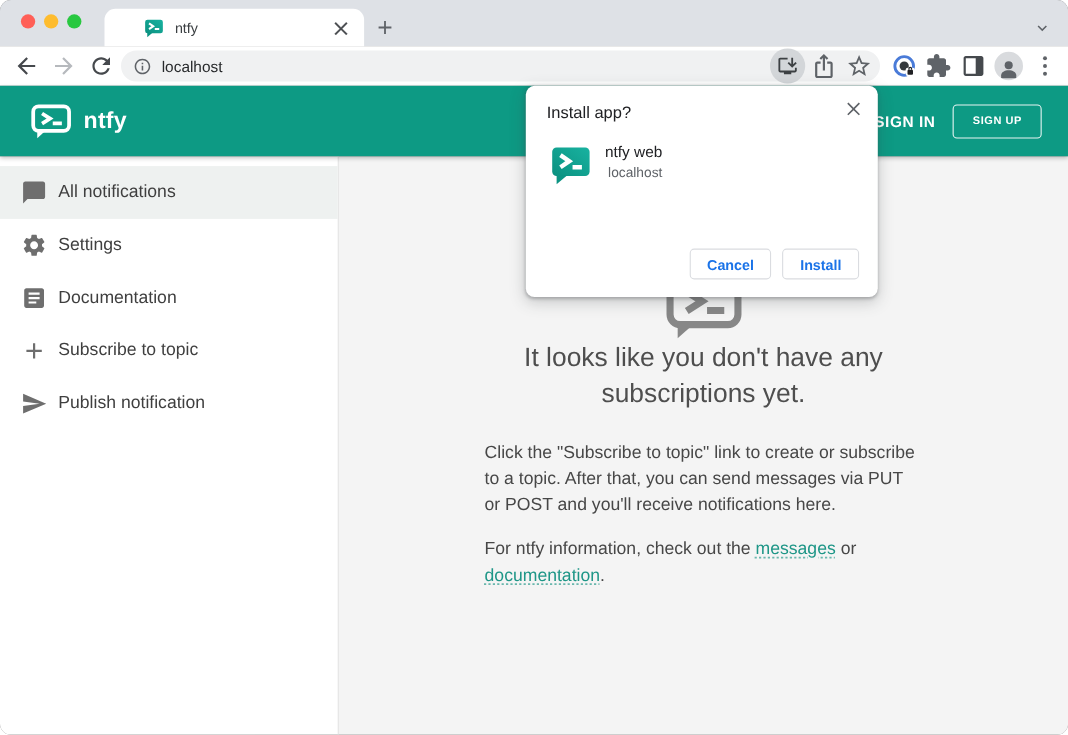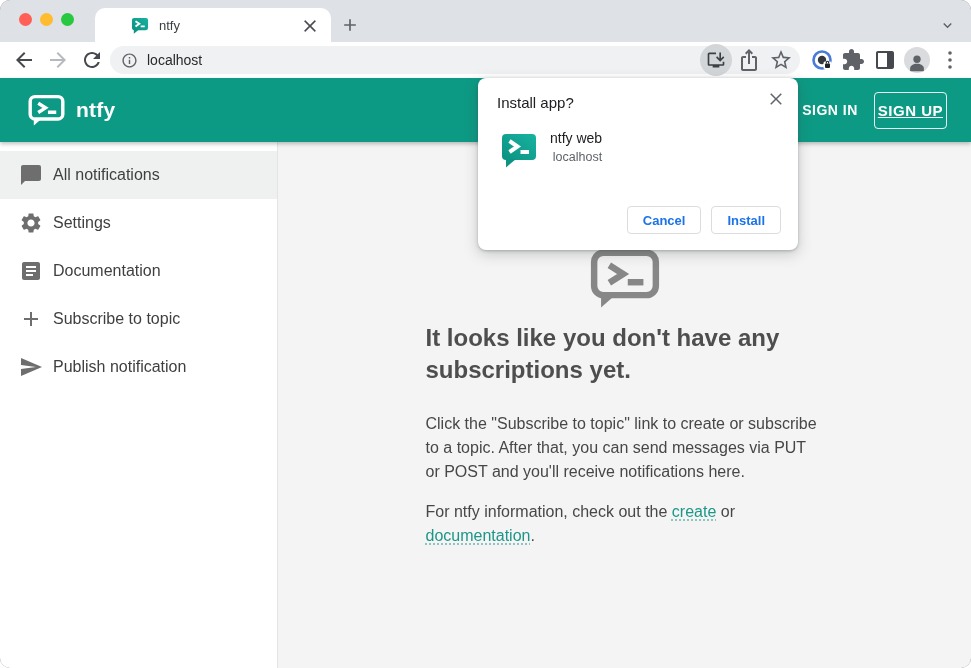--- a/index.html
+++ b/index.html
@@ -29,40 +29,40 @@
   .install-circle { position:absolute; left:700px; top:2px; width:32px; height:32px; border-radius:50%; background:#d3d6d9; display:flex; align-items:center; justify-content:center; cursor:pointer; }
   .install-circle svg { width:20px; height:20px; color:#3c4043; }
   .avatar-circle { position:absolute; left:904px; top:5px; width:26px; height:26px; border-radius:50%; background:#d9dbde; display:flex; align-items:flex-end; justify-content:center; overflow:hidden; cursor:pointer; }
 
   
   .appbar { position:absolute; top:78px; left:0; right:0; height:64px; background:#0d9a84; box-shadow:0 2px 4px rgba(0,0,0,0.25); display:flex; align-items:center; padding:0 24px 0 28px; z-index:5; }
   .brand-logo { width:37px; height:33px; color:#ffffff; flex:none; }
   .brand-name { margin-left:11px; font-size:21px; font-weight:bold; color:#ffffff; letter-spacing:0.2px; }
   .appbar-spacer { flex:1; }
   .signin-btn { font-size:14px; font-weight:bold; color:#ffffff; letter-spacing:0.5px; padding:9px 8px; border:none; background:transparent; cursor:pointer; font-family:inherit; }
-  .signup-btn { margin-left:8px; font-size:15px; font-weight:bold; color:#ffffff; letter-spacing:0.5px; padding:9px 3px; background:transparent; border:1.5px solid rgba(255,255,255,0.9); border-radius:4px; cursor:pointer; font-family:inherit;text-decoration:underline; }
+  .signup-btn { margin-left:8px; font-size:10px; font-weight:bold; color:#ffffff; letter-spacing:0.5px; padding:9px 17px; background:transparent; border:1.5px solid rgba(255,255,255,0.9); border-radius:4px; cursor:pointer; font-family:inherit; }
 
   
   .bodyrow { position:absolute; top:142px; left:0; right:0; bottom:0; display:flex; }
-  .sidebar { width:278px; flex:none; background:#ffffff; border-right:1px solid #e4e4e4; padding-top:9px; }
+  .sidebar { width:308px; flex:none; background:#ffffff; border-right:1px solid #e4e4e4; padding-top:9px; }
   .nav-item { height:48px; display:flex; align-items:center; padding-left:19px; cursor:pointer; }
   .nav-item.selected { background:#eef1f0; }
   .nav-icon { width:24px; height:24px; color:#6e6e6e; flex:none; }
   .nav-label { margin-left:10px; font-size:16px; color:#3f3f3f; }
 
   .main { flex:1; background:#f4f4f4; }
   .content-column { width:398px; margin:0 auto; padding-top:106px; }
   .main-logo { display:block; margin:0 auto; width:70px; height:62px; color:#878787; }
-  .empty-heading { margin-top:12px; font-size:24px; font-weight:700; line-height:32px; color:#4e4e4e; text-align:left; }
+  .empty-heading { font-size:24px; font-weight:400; line-height:32px; color:#4e4e4e; text-align:center; }
   .para { margin-top:26px; font-size:16px; line-height:24px; color:#474747; }
   .para.second { margin-top:16px; }
   .link { color:#1e9687; text-decoration:underline dotted rgba(30,150,135,0.65); text-underline-offset:3px; cursor:pointer; }
 
   
-  .install-dialog { position:absolute; left:478px; top:78px; width:320px; height:172px; background:#ffffff; border-radius:8px; box-shadow:0 1px 3px rgba(60,64,67,0.3), 0 4px 14px rgba(60,64,67,0.25); z-index:20; padding:16px 16px 16px 19px; }
+  .install-dialog { position:absolute; left:478px; top:78px; width:320px; height:192px; background:#ffffff; border-radius:8px; box-shadow:0 1px 3px rgba(60,64,67,0.3), 0 4px 14px rgba(60,64,67,0.25); z-index:20; padding:16px 16px 16px 19px; }
   .dialog-title { font-size:15px; color:#202124; }
   .dialog-close { position:absolute; top:11px; right:13px; width:18px; height:18px; color:#5f6368; cursor:pointer; }
   .dialog-app-row { display:flex; align-items:flex-start; margin-top:19px; }
   .pwa-icon { width:38px; height:38px; margin-left:3px; flex:none; }
   .app-texts { margin-left:12px;text-align:right; }
   .app-name { font-size:14px; color:#202124; }
   .app-origin { margin-top:4px; font-size:12.5px; color:#5f6368; }
   .dialog-buttons { position:absolute; right:17px; bottom:16px; display:flex; gap:10px; }
   .dlg-btn { height:28px; padding:0 15px; background:#ffffff; border:1px solid #dadce0; border-radius:4px; color:#1a73e8; font-size:13px; font-weight:bold; font-family:inherit; cursor:pointer; }
 
@@ -219,21 +219,21 @@
     <div class="main">
       <div class="content-column">
         <svg class="main-logo" viewBox="0 0 76 66">
           <rect x="4.5" y="4.5" width="67" height="46" rx="10" fill="none" stroke="currentColor" stroke-width="7"></rect>
           <path d="M12 49 L12 64 L29 49 Z" fill="currentColor"></path>
           <path d="M21 18 L36 27.5 L21 37" fill="none" stroke="currentColor" stroke-width="7"></path>
           <path d="M41 36.5 H58" stroke="currentColor" stroke-width="7" fill="none"></path>
         </svg>
         <h2 class="empty-heading">It looks like you don't have any subscriptions yet.</h2>
         <p class="para">Click the "Subscribe to topic" link to create or subscribe to a topic. After that, you can send messages via PUT or POST and you'll receive notifications here.</p>
-        <p class="para second"><span>For ntfy information, check out the </span><a class="link">create</a><span> or </span><a class="link">documentation</a><span>.</span></p>
+        <p class="para second"><span>For ntfy information, check out the </span><a class="link">messages</a><span> or </span><a class="link">documentation</a><span>.</span></p>
       </div>
     </div>
   </div>
 
   <div class="install-dialog">
     <div class="dialog-title">Install app?</div>
     <svg class="dialog-close" viewBox="0 0 24 24" fill="currentColor">
       <path d="M18.3 5.71L12 12.01l-6.3-6.3-1.41 1.41 6.3 6.3-6.3 6.3 1.41 1.41 6.3-6.3 6.3 6.3 1.41-1.41-6.3-6.3 6.3-6.3z"></path>
     </svg>
     <div class="dialog-app-row">

